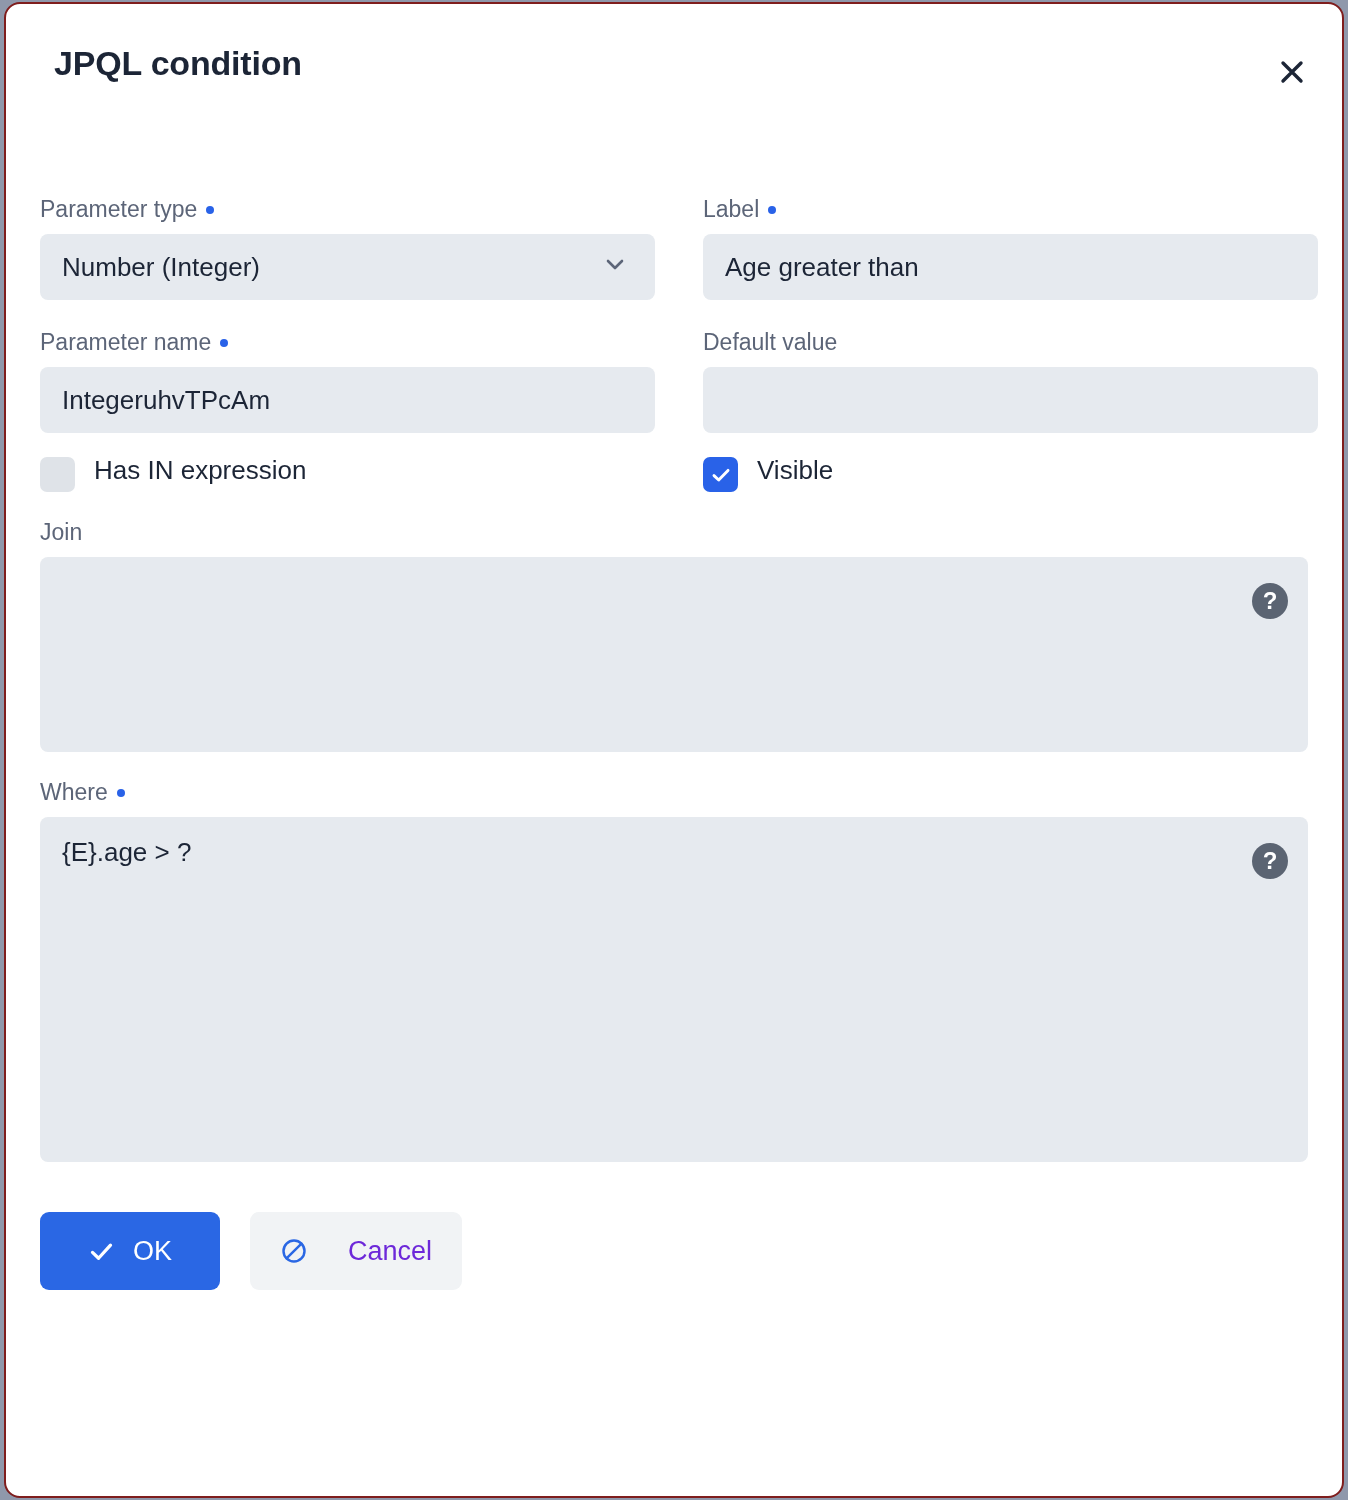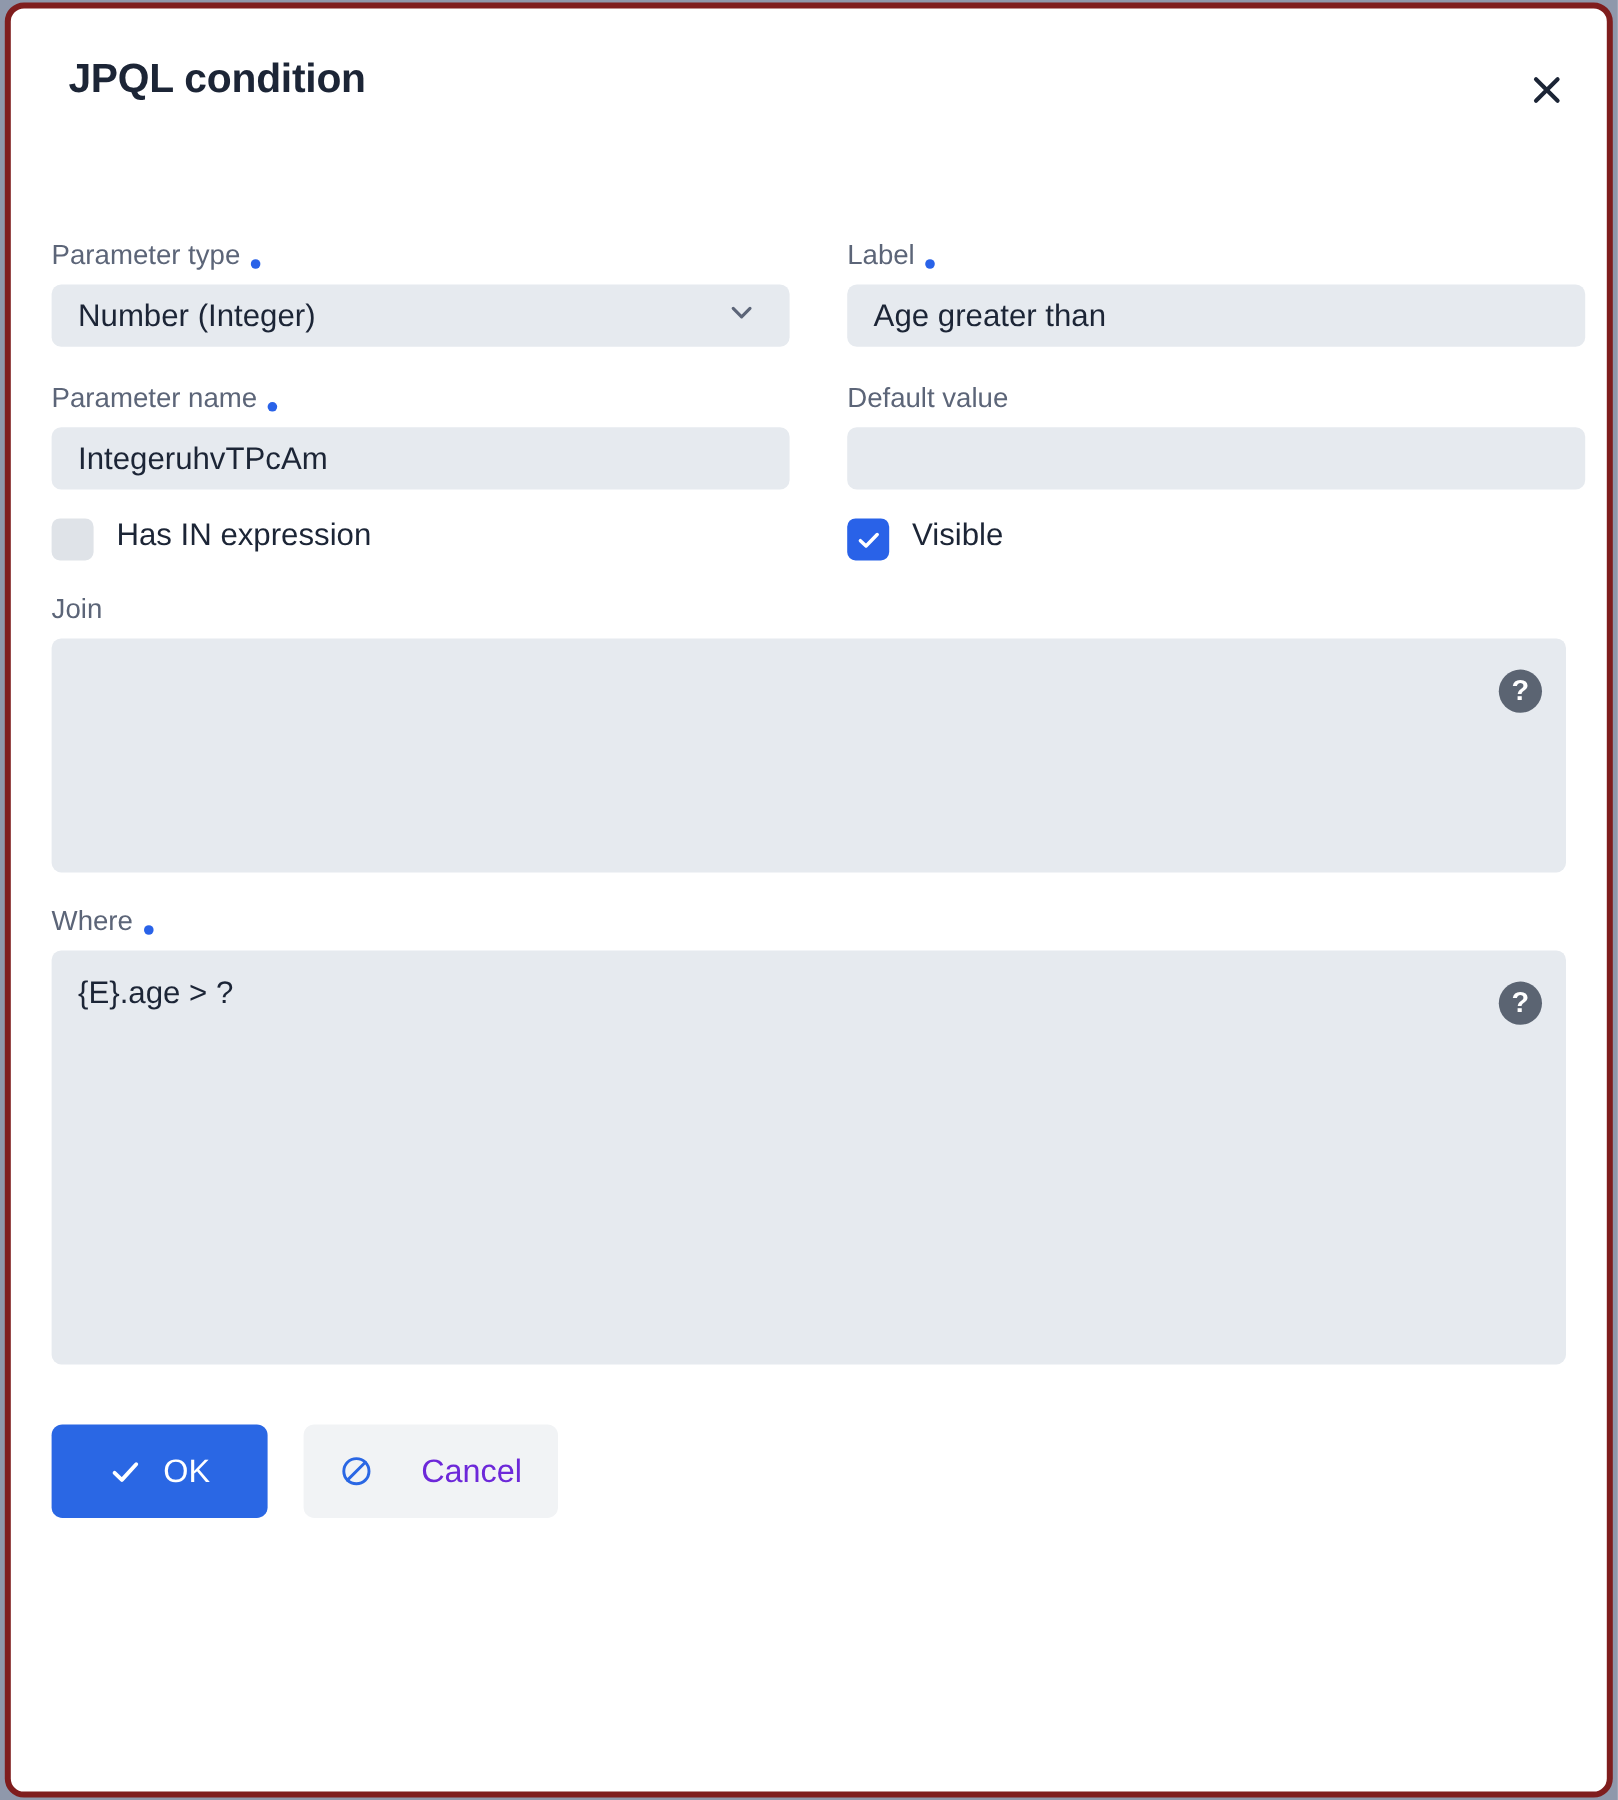--- a/index.html
+++ b/index.html
@@ -14,21 +14,21 @@
     -webkit-font-smoothing: antialiased;
   }
 
   .dialog {
     position: absolute;
     left: 4px;
     top: 2px;
     width: 1340px;
     height: 1496px;
     background: #ffffff;
-    border: 5px solid #7f1d1d;
+    border: 2px solid #7f1d1d;
     border-radius: 16px;
     overflow: hidden;
   }
 
   
   .dialog-header {
     position: relative;
     height: 118px;
     padding: 0 34px;
   }
@@ -68,35 +68,35 @@
     grid-template-columns: 615px 615px;
     column-gap: 48px;
   }
 
   .field-label {
     font-size: 23px;
     color: #5c6578;
     line-height: 1;
     margin-bottom: 13px;
     display: flex;
-    align-items: flex-end;
+    align-items: center;
     gap: 9px;
     font-weight: 400;
   }
   .req-dot {
     width: 8px;
     height: 8px;
     border-radius: 50%;
     background: #2962e8;
     display: inline-block;
     flex: none;
   }
 
   .input-box {
-    height: 52px;
+    height: 66px;
     background: #e6eaef;
     border: none;
     border-radius: 8px;
     display: flex;
     align-items: center;
     padding: 0 22px;
     font-size: 26px;
     color: #1c2536;
     font-family: inherit;
     width: 100%;

